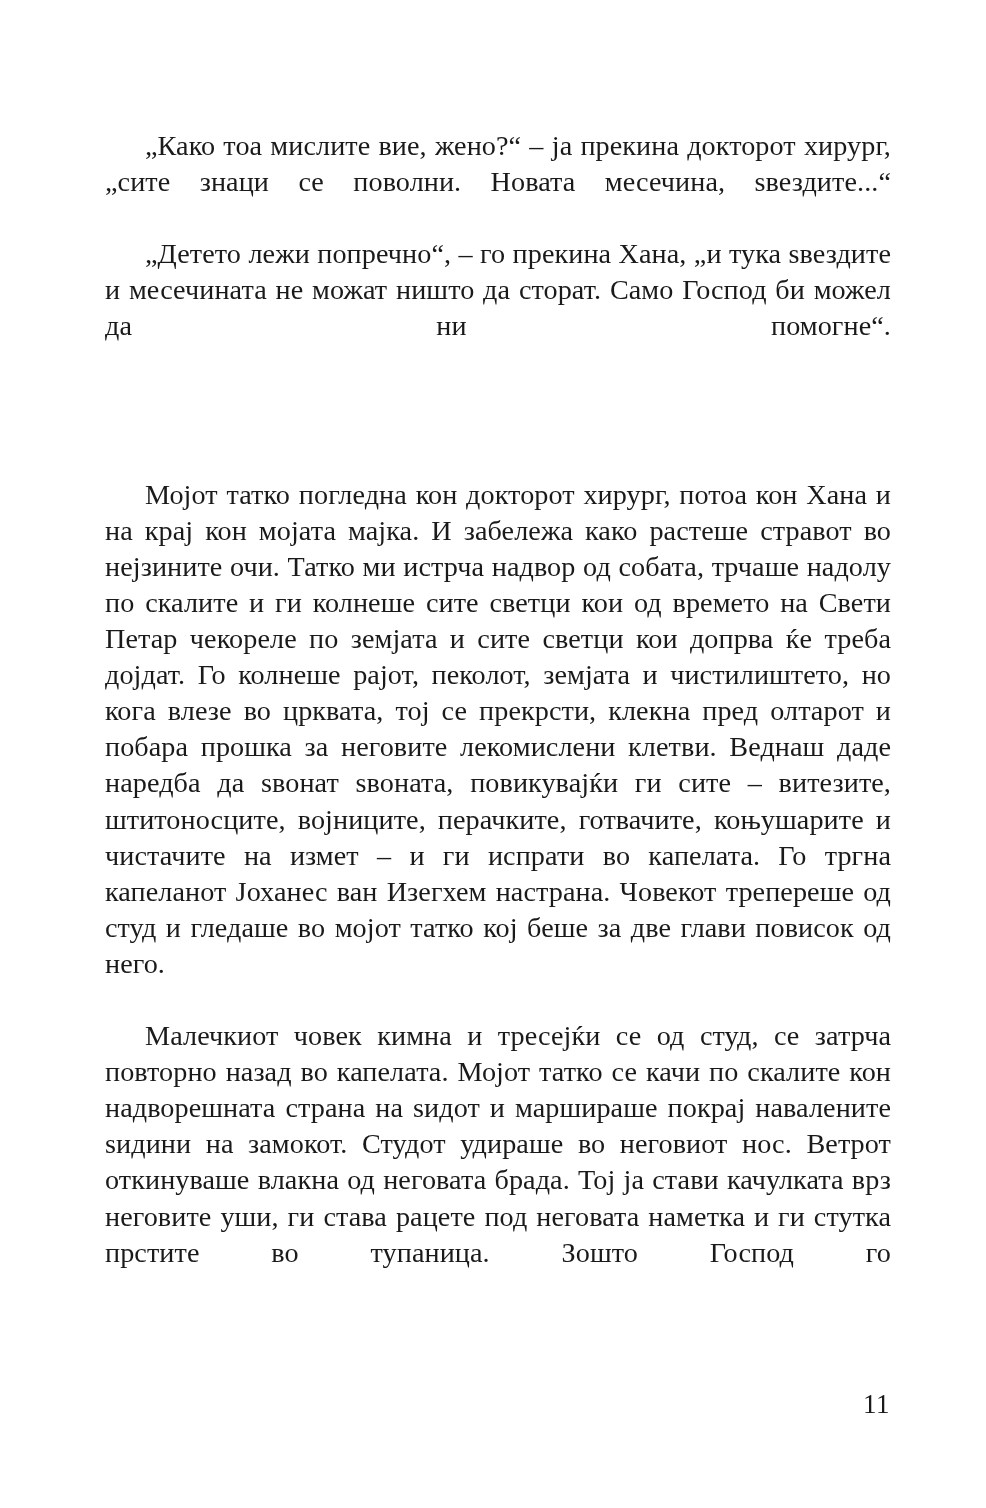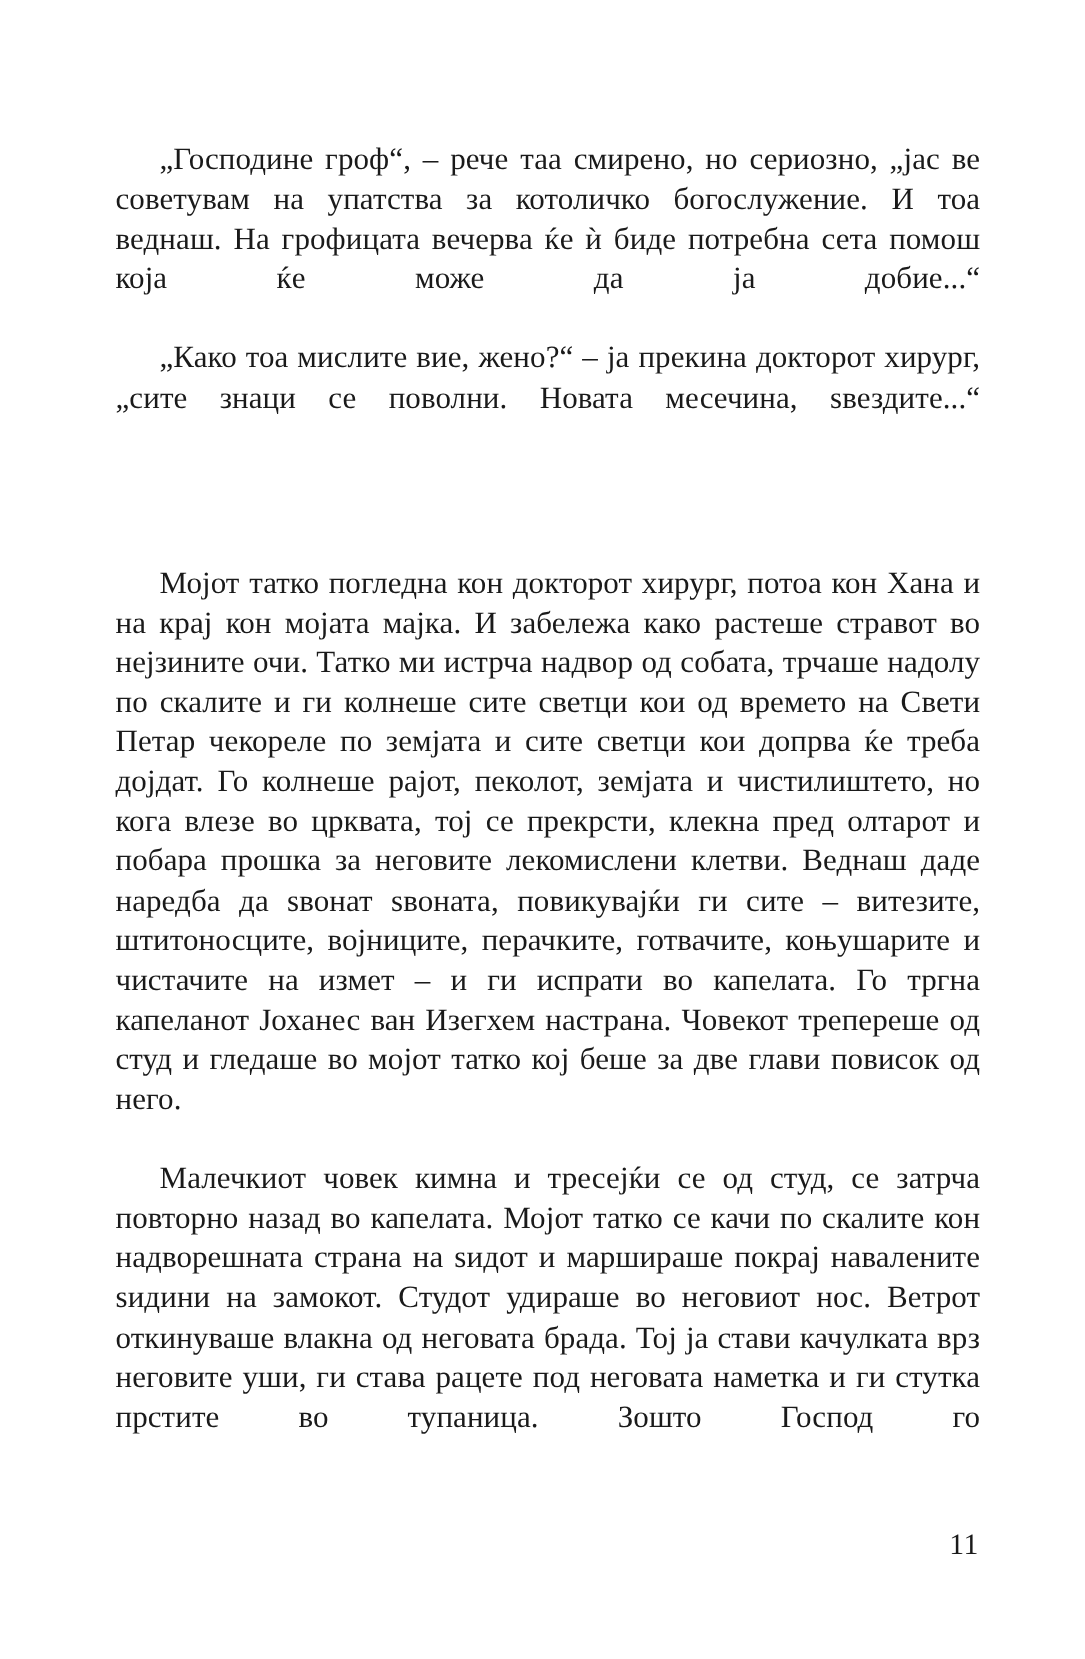--- a/index.html
+++ b/index.html
@@ -67,21 +67,21 @@
     color: #1a1a1a;
     text-align: left;
   }
 </style>
 </head>
 <body>
 
 <div class="page">
 
   <div class="text-column">
-    <p class="para">„Господине гроф“, – рече таа смирено, но сериозно, „јас ве советувам на упатства за котоличко богослужение. И тоа веднаш. На грофицата вечерва ќе ѝ биде потребна сета помош која ќе може да ја добие...“</p>
     <p class="para">„Како тоа мислите вие, жено?“ – ја прекина докторот хирург, „сите знаци се поволни. Новата месечина, ѕвездите...“</p>
+    <p class="para">„Детето лежи попречно“, – го прекина Хана, „и тука ѕвездите и месечината не можат ништо да сторат. Само Господ би можел да ни помогне“.</p>
     <p class="para gap-before">Мојот татко погледна кон докторот хирург, потоа кон Хана и на крај кон мојата мајка. И забележа како растеше стравот во нејзините очи. Татко ми истрча надвор од собата, трчаше надолу по скалите и ги колнеше сите светци кои од времето на Свети Петар чекореле по земјата и сите светци кои допрва ќе треба дојдат. Го колнеше рајот, пеколот, земјата и чистилиштето, но кога влезе во црквата, тој се прекрсти, клекна пред олтарот и побара прошка за неговите лекомислени клетви. Веднаш даде наредба  да ѕвонат ѕвоната, повикувајќи ги сите – витезите, штитоносците, војниците, перачките, готвачите, коњушарите и чистачите на измет – и ги испрати во капелата. Го тргна капеланот Јоханес ван Изегхем настрана. Човекот трепереше од студ и гледаше во мојот татко кој беше за две глави повисок од него.</p>
     <p class="para">Малечкиот човек кимна и тресејќи се од студ, се затрча повторно назад во капелата. Мојот татко се качи по скалите кон надворешната страна на ѕидот и маршираше покрај навалените ѕидини на замокот. Студот удираше во неговиот нос. Ветрот откинуваше влакна од неговата брада. Тој ја стави качулката врз неговите уши, ги става рацете под неговата наметка и ги стутка прстите во тупаница. Зошто Господ го</p>
   </div>
 
   <div class="folio">11</div>
 
 </div>
 
 </body></html>

